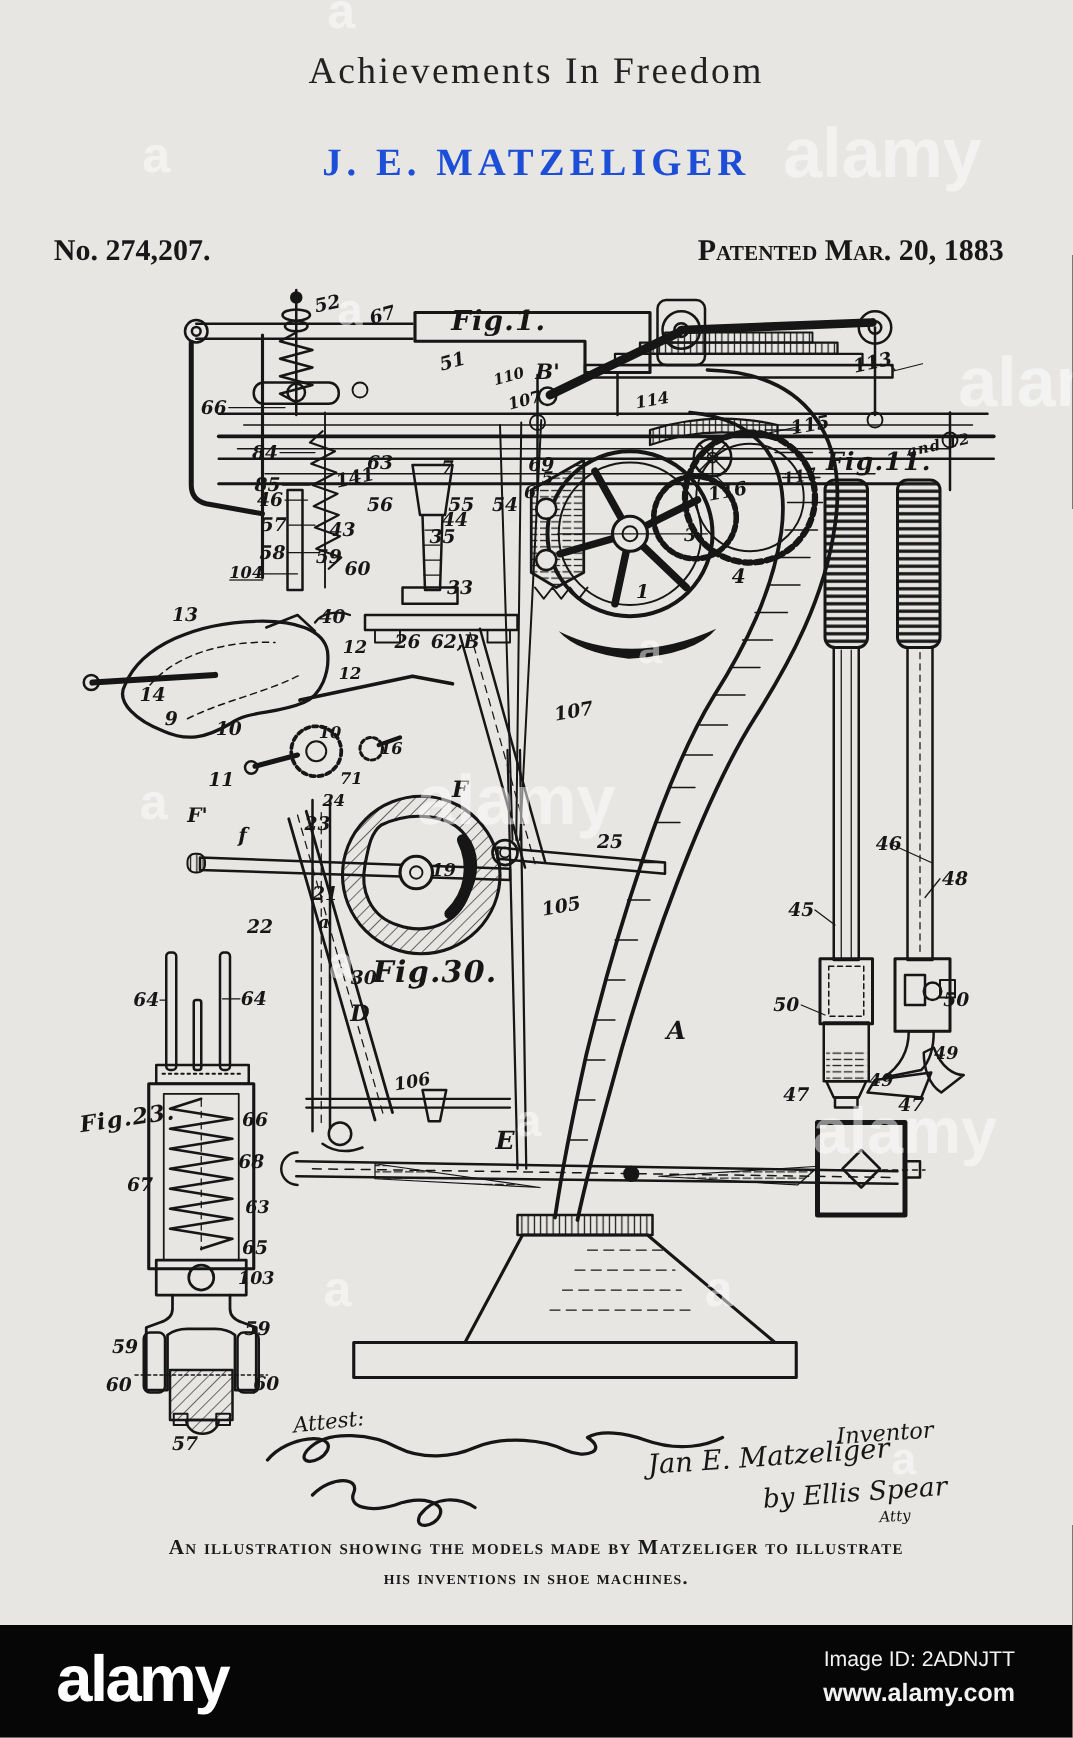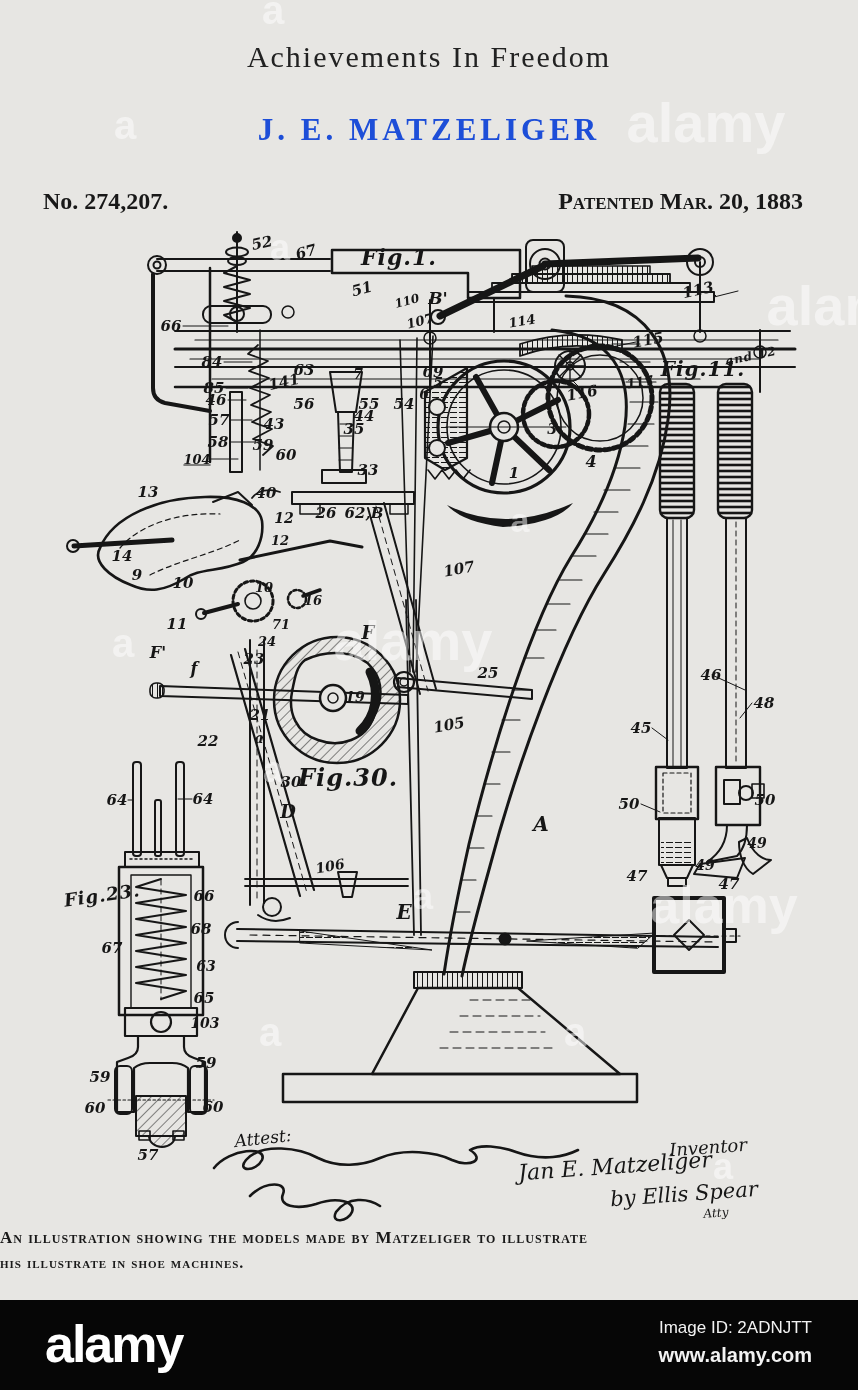--- a/index.html
+++ b/index.html
@@ -16,21 +16,21 @@
   
   #labels{position:absolute;left:0;top:0;width:858px;height:1302px;pointer-events:none;}
   .plbl{position:absolute;font-family:"DejaVu Serif",serif;font-style:italic;font-weight:700;
         font-size:15px;color:#161616;white-space:nowrap;
         transform:translate(-50%,-50%) rotate(var(--r,0deg));}
   .plbl.fig{letter-spacing:1px;}
   .plbl.sig{font-weight:400;}
   .wm{position:absolute;font-family:"Liberation Sans",sans-serif;font-weight:700;color:#ffffff;
       opacity:.5;transform:translate(-50%,-50%);pointer-events:none;white-space:nowrap;}
   
-  .cap{position:absolute;left:0;width:858px;text-align:left;font-variant:small-caps;
+  .cap{position:absolute;left:0;width:858px;text-align:center;font-variant:small-caps;
        font-weight:700;letter-spacing:1px;color:#191919;}
   #caption-line1{top:1228px;font-size:17px;}
   #caption-line2{top:1254px;font-size:16px;}
   
   #footer{position:absolute;left:0;top:1300px;width:858px;height:90px;background:#060606;
           font-family:"Liberation Sans",sans-serif;}
   #alamy-logo{position:absolute;left:45px;top:14px;font-size:52px;font-weight:700;
               letter-spacing:-2px;color:#fff;}
   #footer-right{position:absolute;right:46px;top:18px;text-align:right;color:#f2f2f2;}
   #image-id{font-size:17px;font-weight:400;}
@@ -356,21 +356,21 @@
       <span class="wm" style="left: 273px; top: 770px; font-size: 36px; --r: 0deg;">a</span>
       <span class="wm" style="left: 520px; top: 520px; font-size: 34px; --r: 0deg;">a</span>
       <span class="wm" style="left: 423px; top: 897px; font-size: 36px; --r: 0deg;">a</span>
       <span class="wm" style="left: 724px; top: 905px; font-size: 52px; --r: 0deg;">alamy</span>
       <span class="wm" style="left: 270px; top: 1032px; font-size: 40px; --r: 0deg;">a</span>
       <span class="wm" style="left: 575px; top: 1032px; font-size: 40px; --r: 0deg;">a</span>
       <span class="wm" style="left: 723px; top: 1167px; font-size: 36px; --r: 0deg;">a</span>
     </div>
 
   <div class="cap" id="caption-line1">An illustration showing the models made by Matzeliger to illustrate</div>
-  <div class="cap" id="caption-line2">his illustrate in shoe machines.</div>
+  <div class="cap" id="caption-line2">his inventions in shoe machines.</div>
 
   <div id="footer">
     <span id="alamy-logo">alamy</span>
     <div id="footer-right">
       <div id="image-id">Image ID: 2ADNJTT</div>
       <div id="footer-url">www.alamy.com</div>
     </div>
   </div>
 
 </div>

